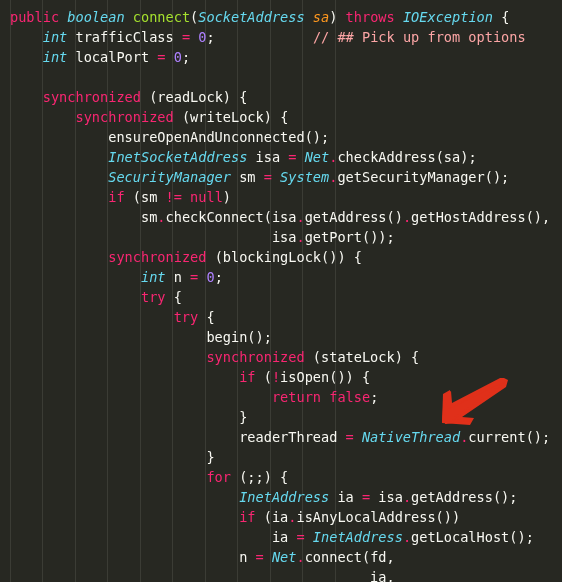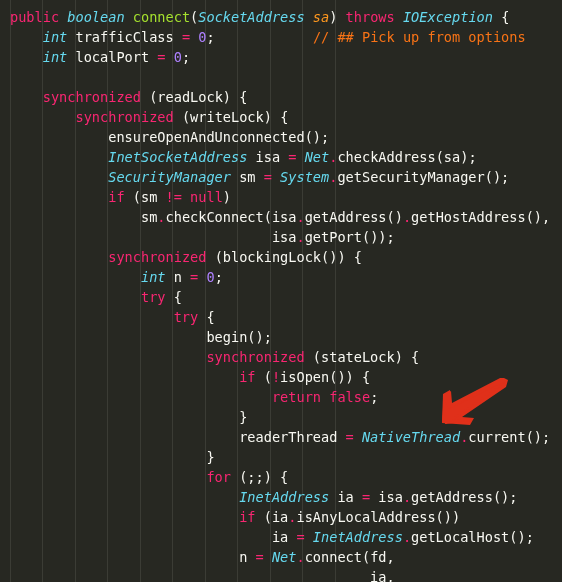--- a/index.html
+++ b/index.html
@@ -63,21 +63,21 @@
     top: 378px;
     width: 76px;
     height: 50px;
     z-index: 5;
     pointer-events: none;
   }
 </style>
 <style>
  .kw{color:#f92672} .type{color:#66d9ef} .fn{color:#a6e22e}
  .param{color:#fd971f} .num{color:#ae81ff}
- .op{color:#f92672} .cmt{color:#f97316} .pl{color:#f8f8f2}
+ .op{color:#f92672} .cmt{color:#fca5a5} .pl{color:#f8f8f2}
  #editor{background:#272822;color:#f8f8f2}
  .guide{background:#3b3c35}
 </style></head>
 <body>
 
 <div id="editor">
 
   <div id="guides">
     <div class="guide" style="left:10px"></div>
     <div class="guide" style="left:42px"></div>

